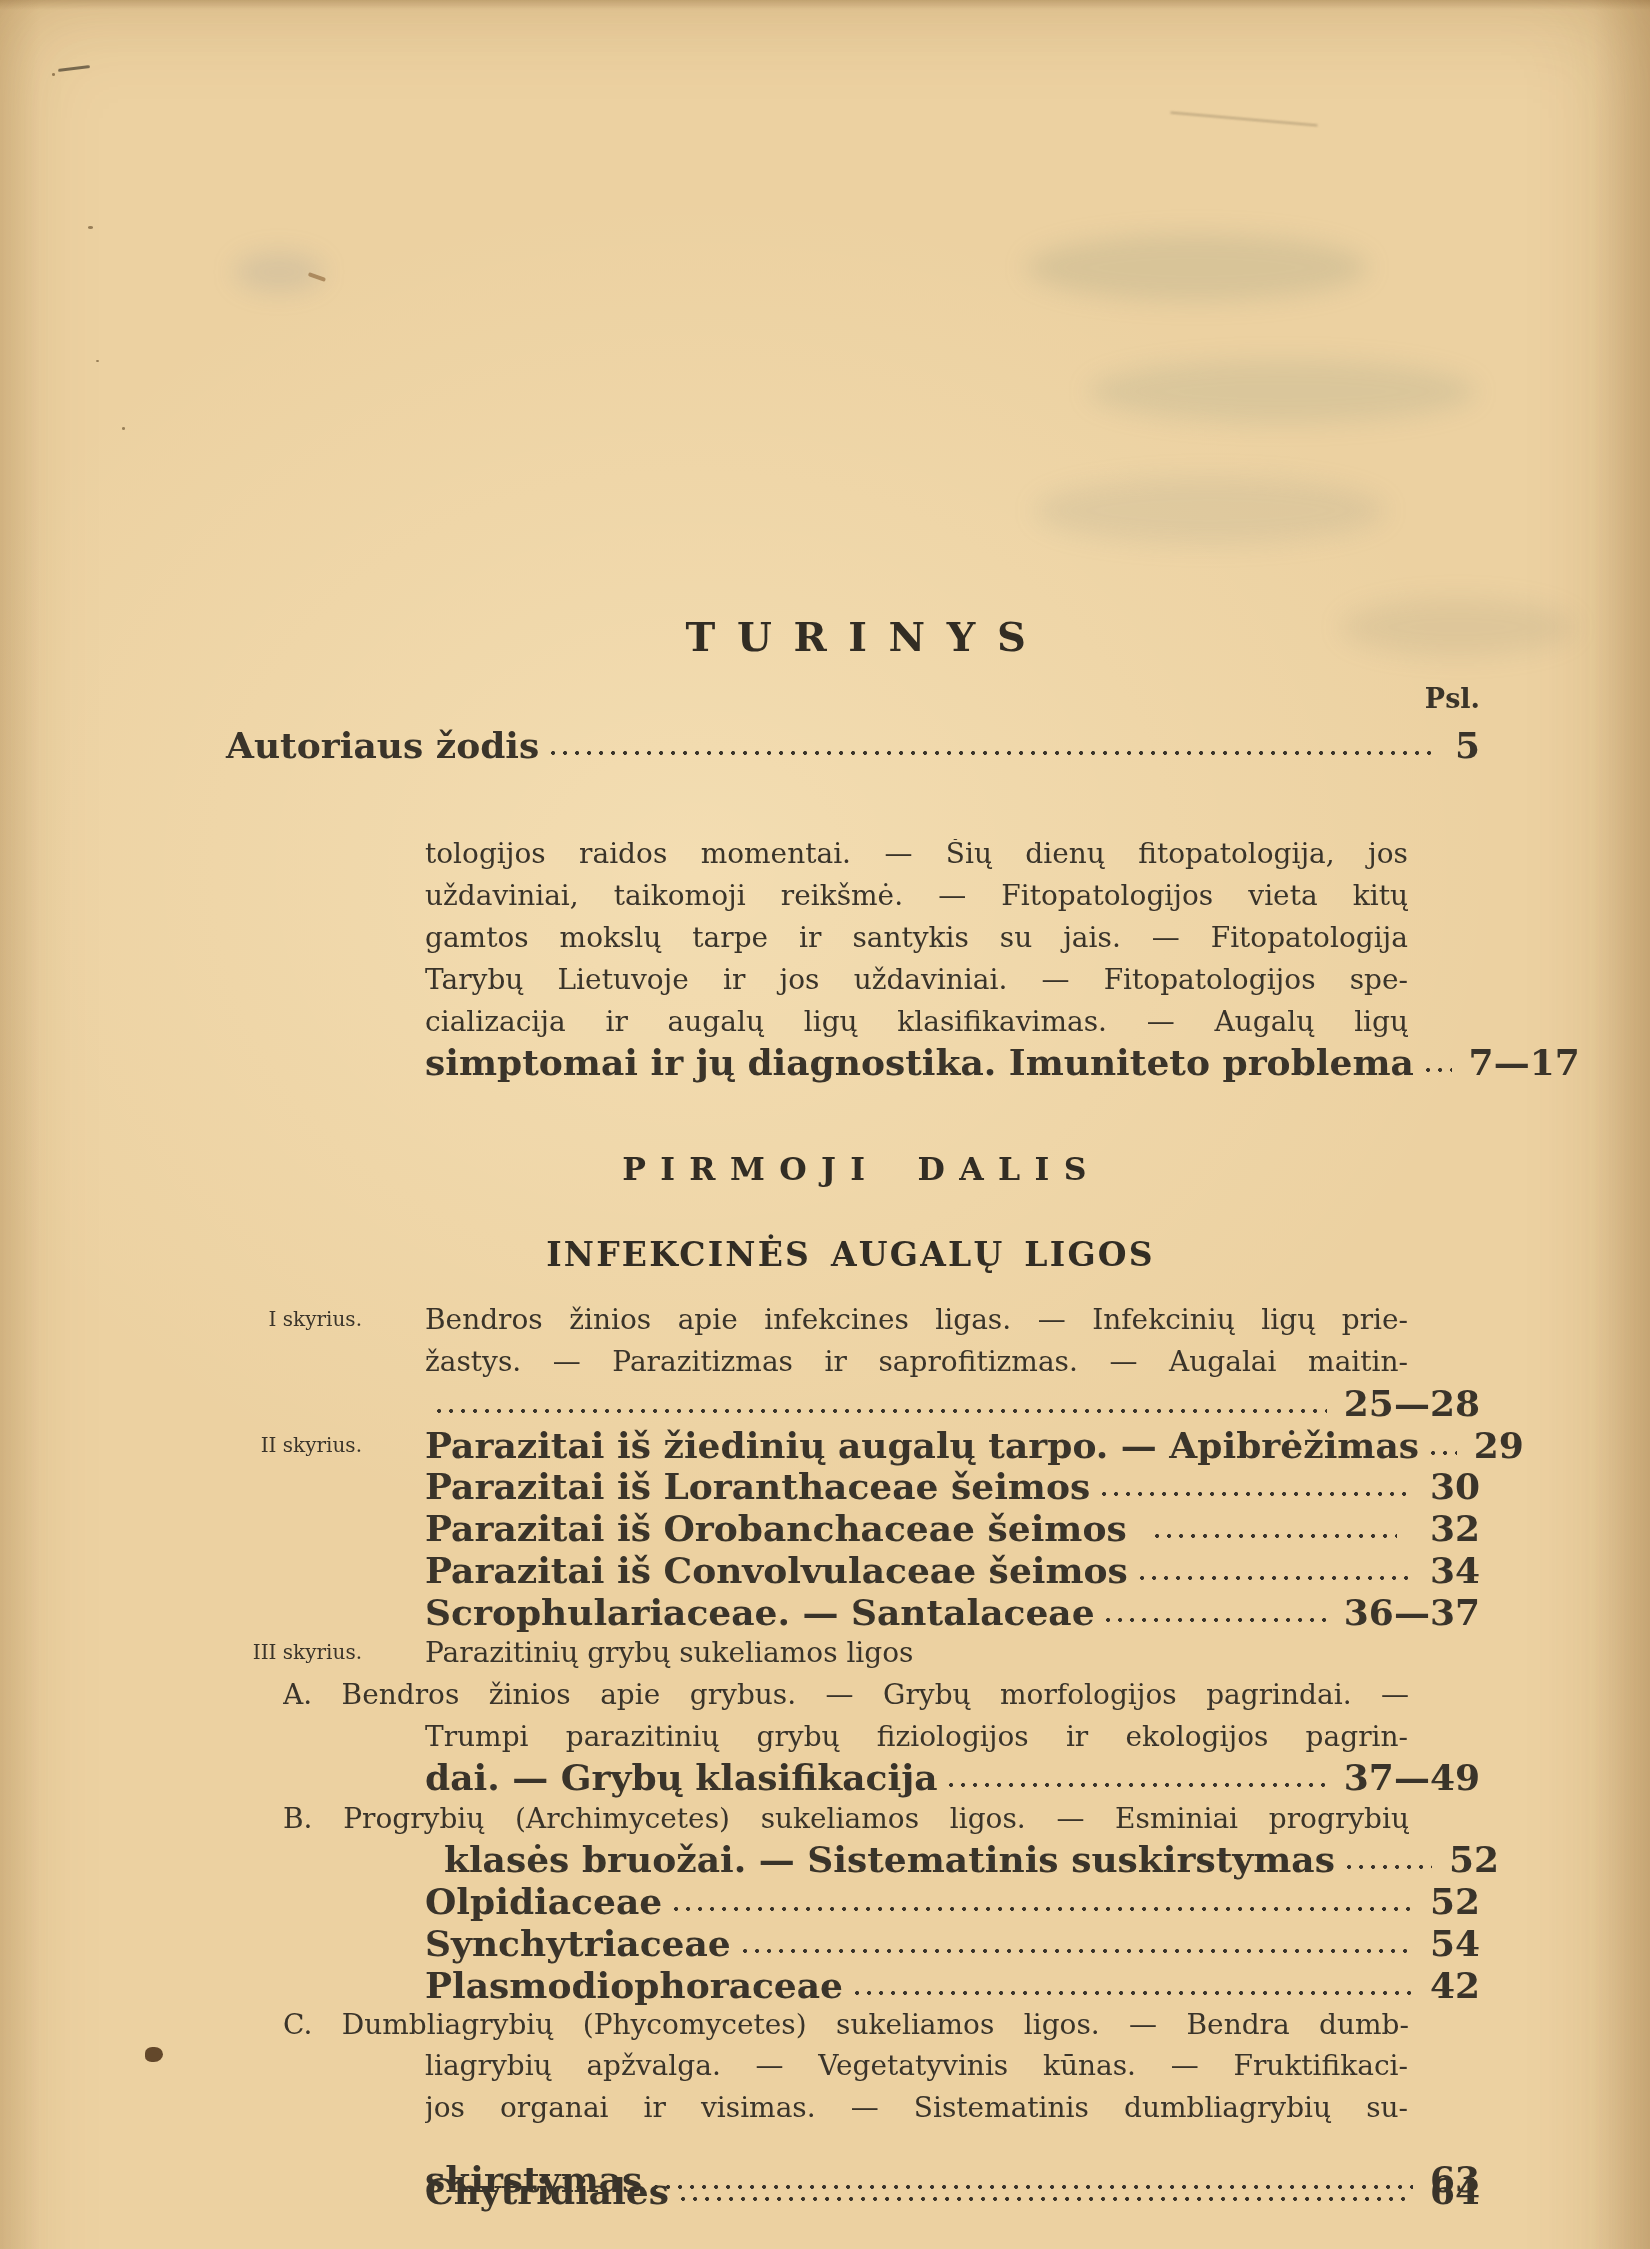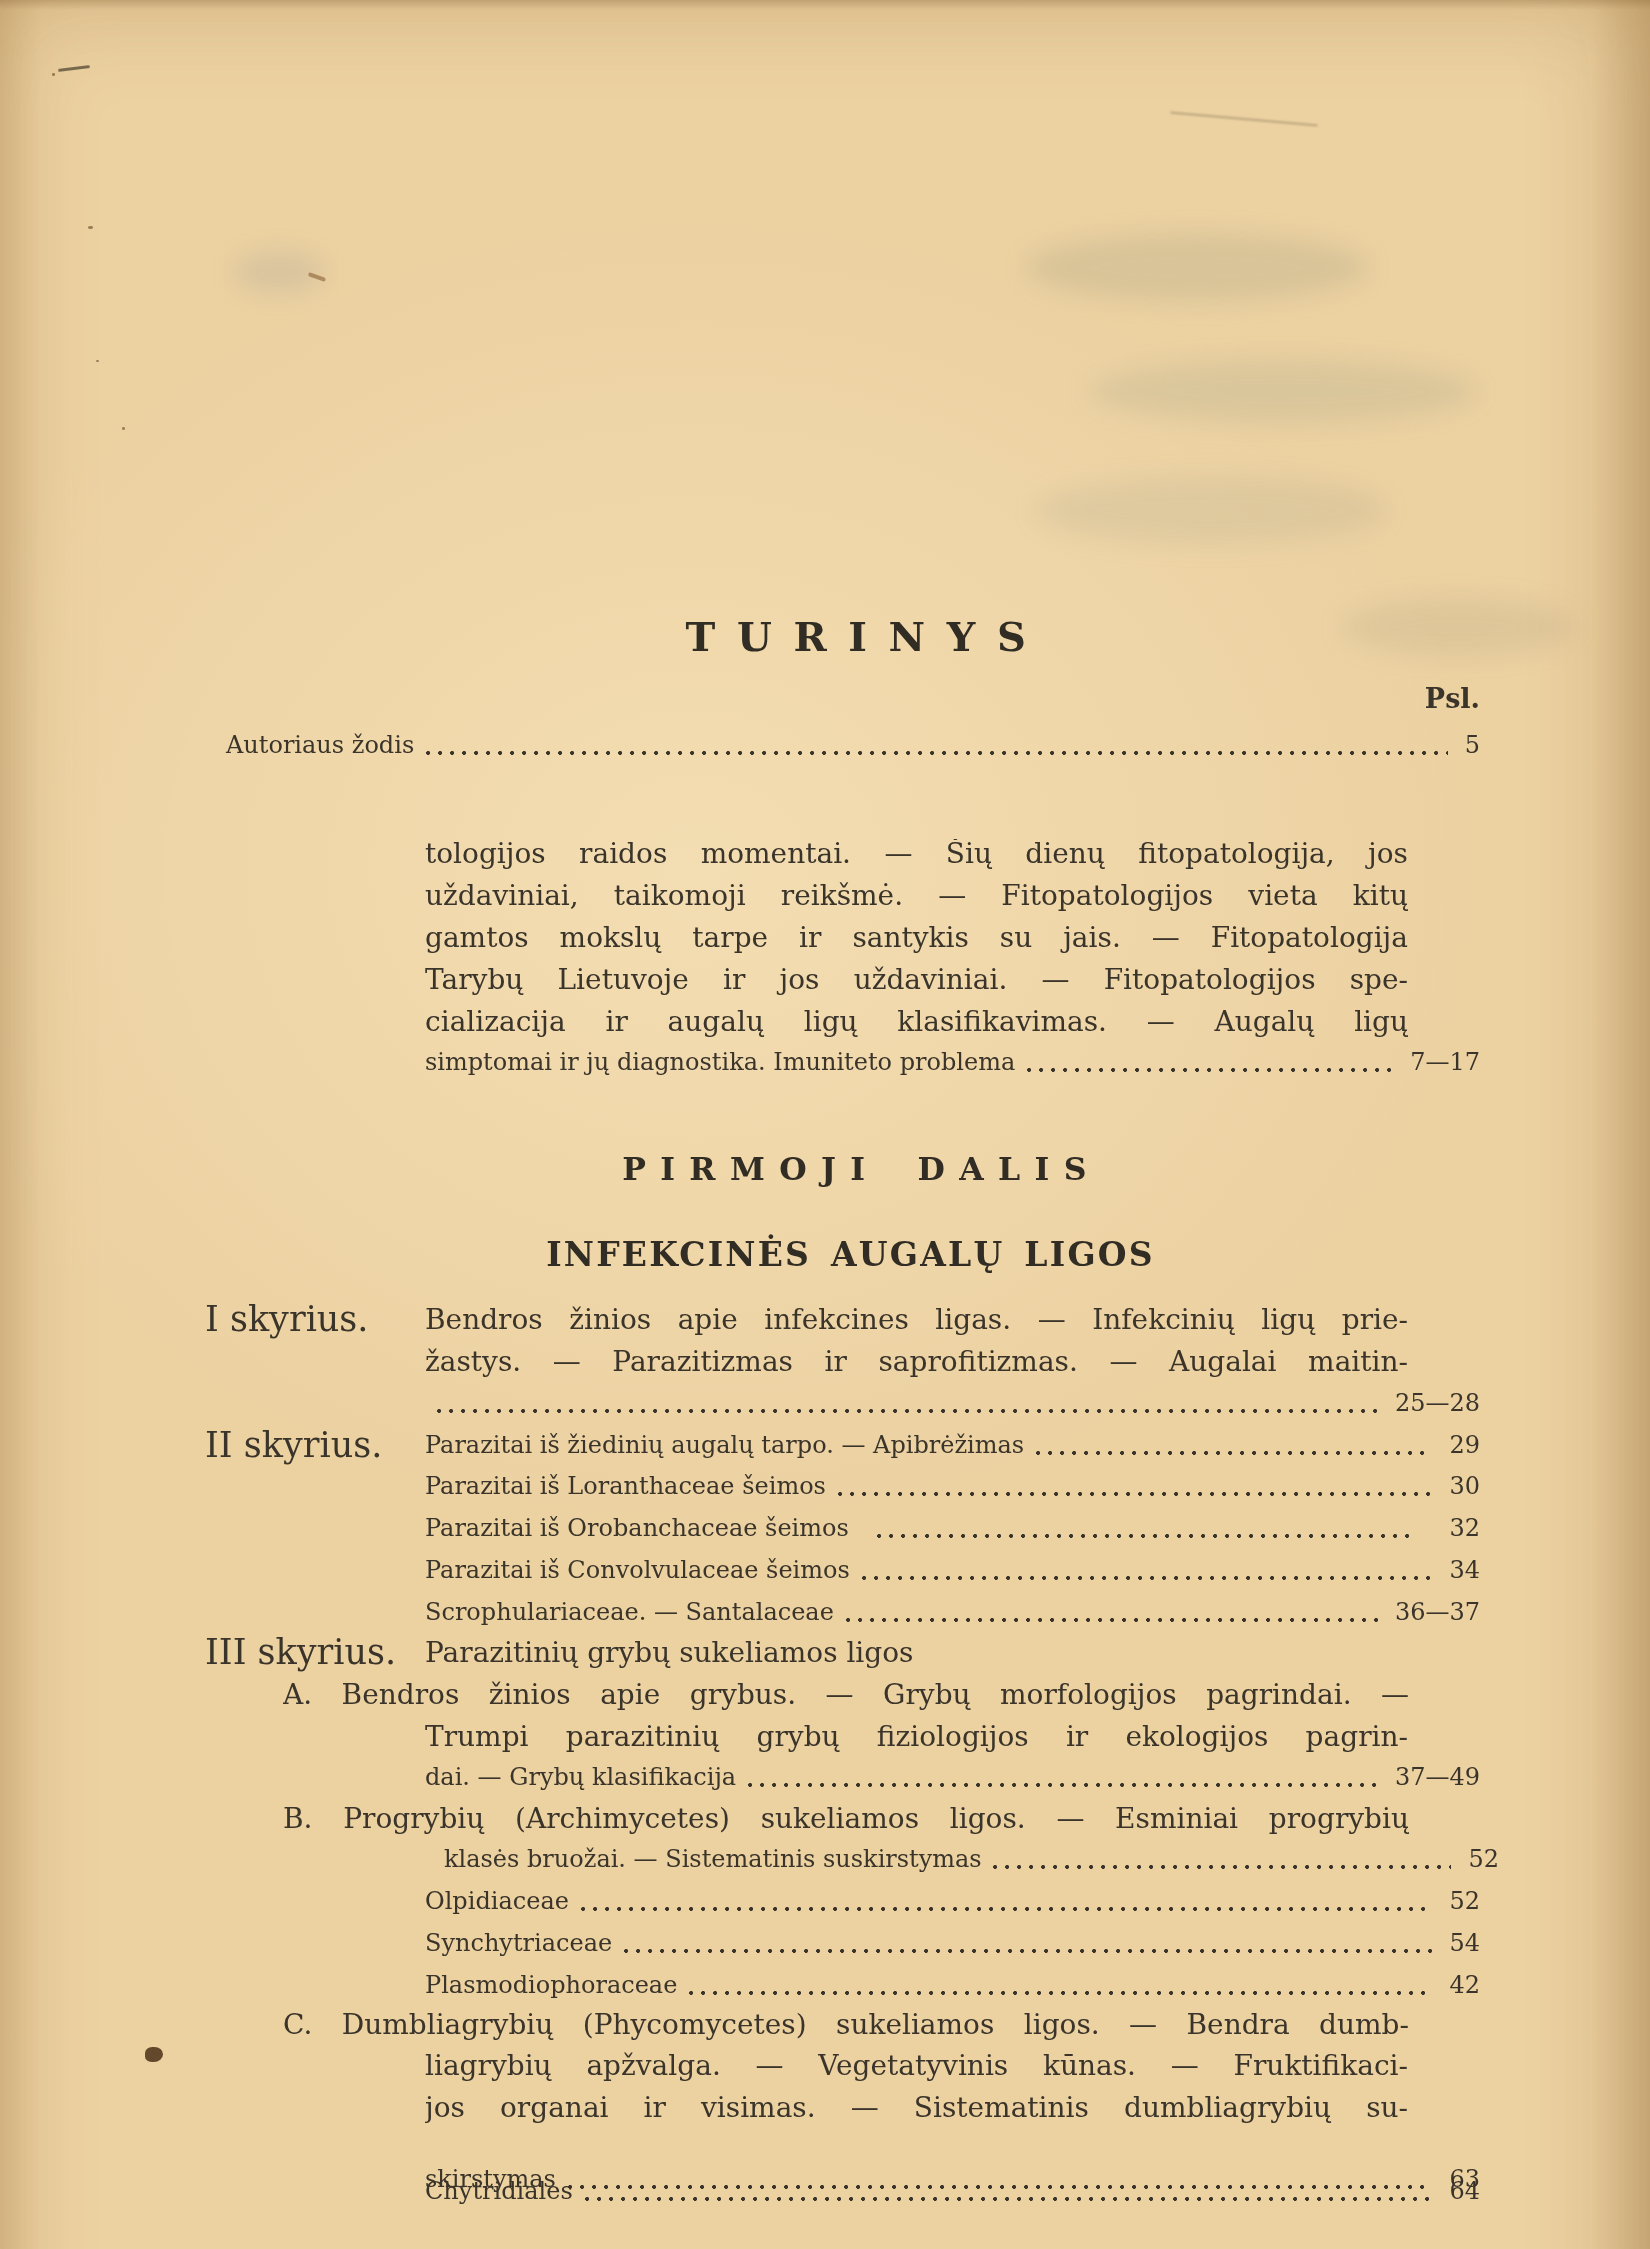--- a/index.html
+++ b/index.html
@@ -33,26 +33,26 @@
     font-size:33px;line-height:35px;font-weight:bold;
     letter-spacing:2.2px;word-spacing:6.3px;color:#322d24;white-space:nowrap;
   }
   .pslcol{width:1254px;text-align:right;font-size:27px;line-height:28px;font-weight:bold;}
   .just{
     font-size:28px;line-height:29px;height:30px;overflow:hidden;
     text-align:justify;text-align-last:justify;
   }
   .plain{font-size:28px;line-height:29px;white-space:nowrap;}
   .lbl{
-    width:157px;text-align:center;
-    font-size:35px;line-height:29px;white-space:nowrap;
+    width:157px;text-align:right;
+    font-size:20px;line-height:29px;white-space:nowrap;
   }
   .dotrow{
     display:flex;align-items:flex-end;
-    font-size:24px;line-height:29px;
+    font-size:36px;line-height:29px;font-weight:bold;
   }
   .dotrow .txt{white-space:nowrap;}
   .dotrow .pg{white-space:nowrap;text-align:right;}
   .leader{
     flex:1 1 auto;height:6.3px;min-width:27px;
     margin:0 17px 3.6px 10.8px;
     background-image:radial-gradient(circle 2.1px at 3.1px 3.1px, #3a342a 1.8px, rgba(58,52,42,0) 2.3px);
     background-size:12px 6.3px;background-repeat:repeat-x;
   }
   .smudge{position:absolute;border-radius:50%;filter:blur(11.7px);}

